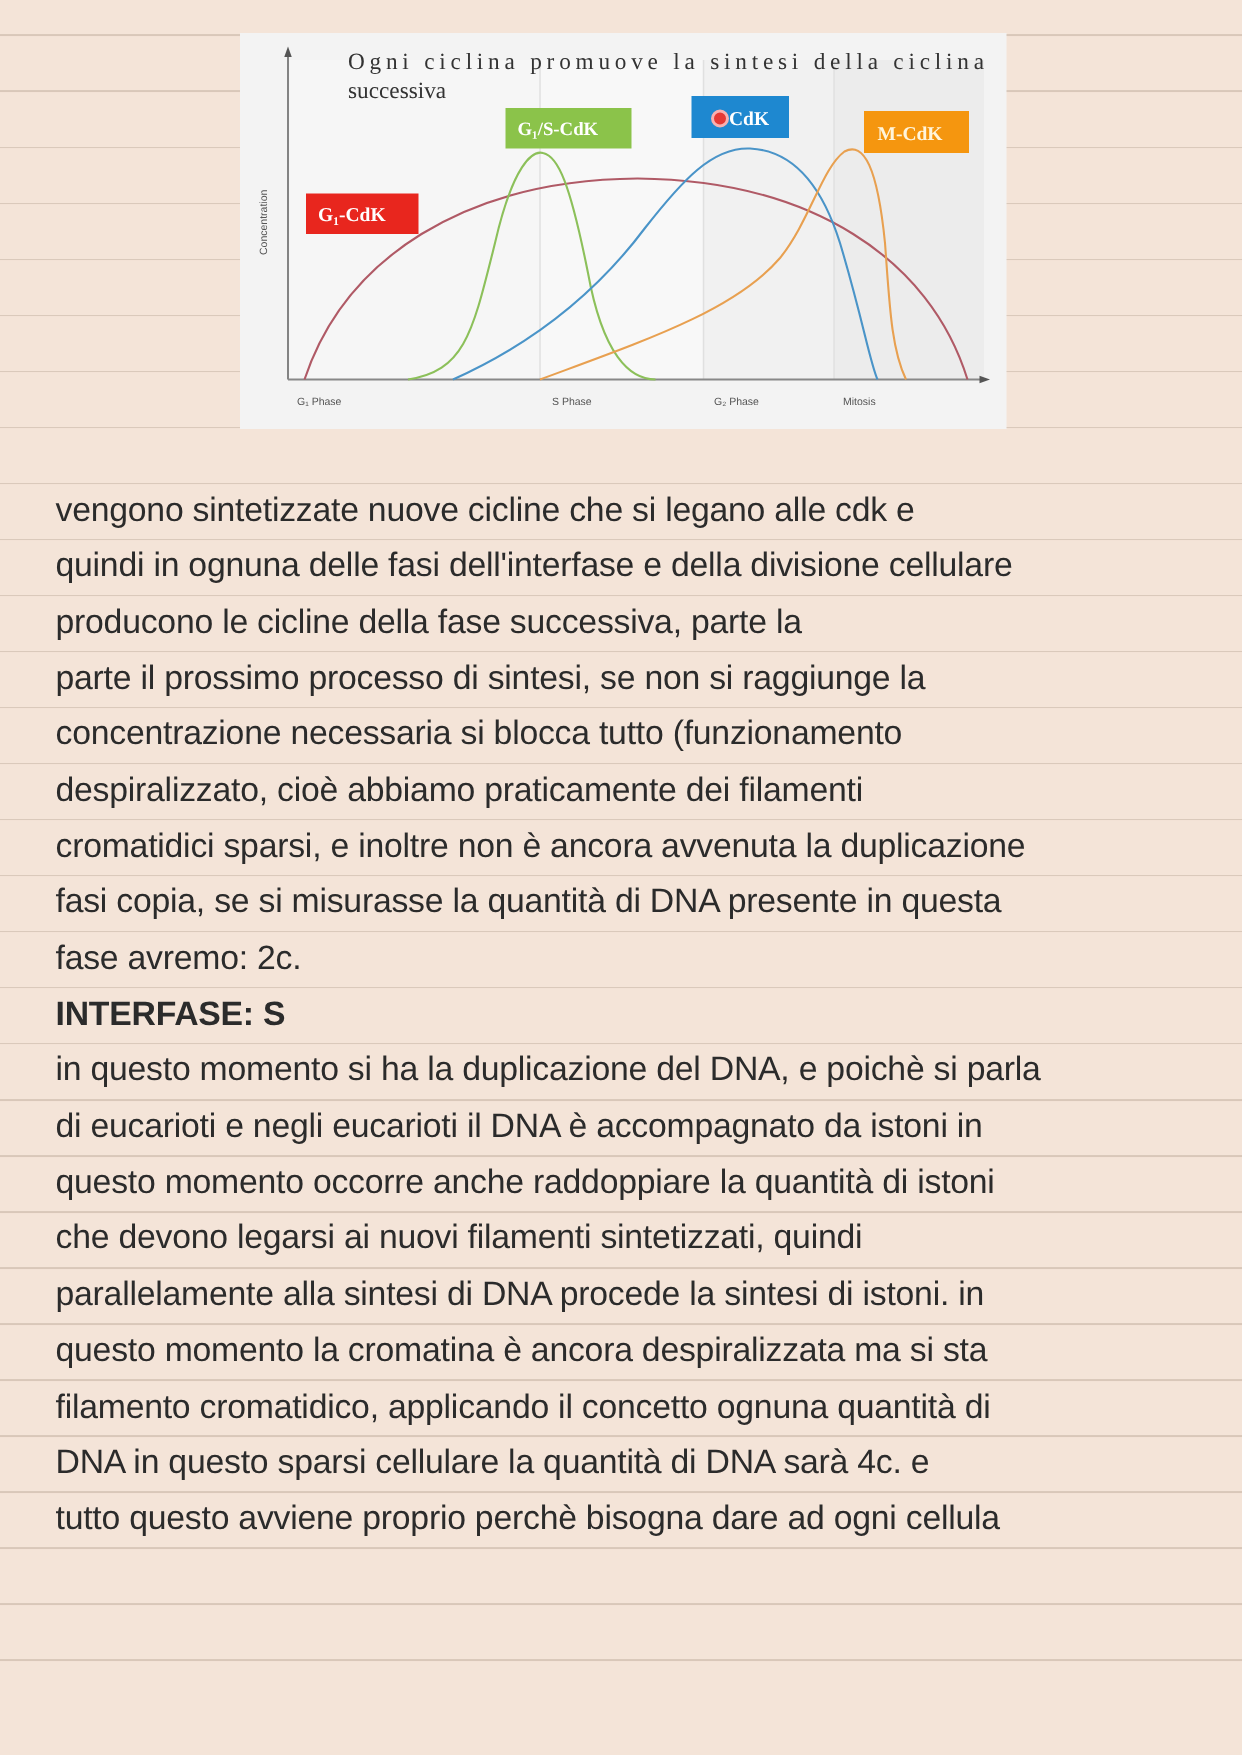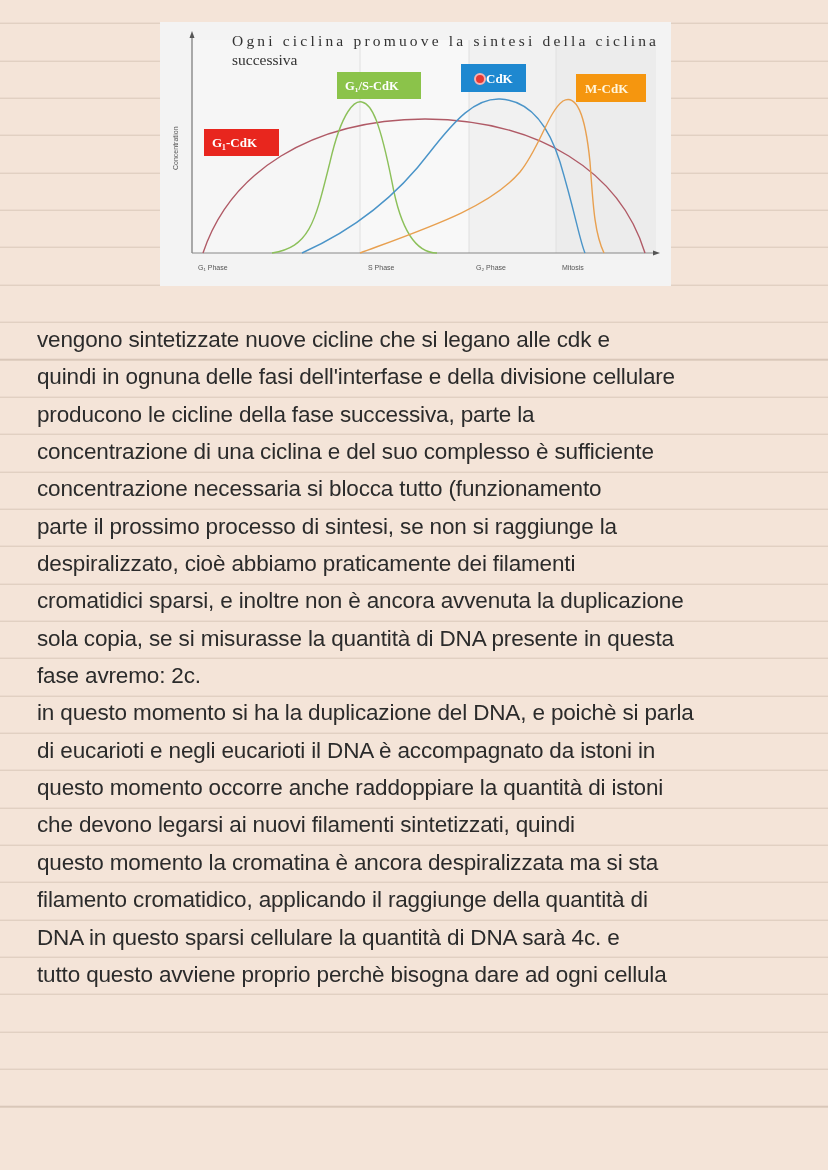--- a/index.html
+++ b/index.html
@@ -78,29 +78,30 @@
 
     <rect x="416" y="52" width="70" height="28" fill="#f5960f"></rect>
     <text x="425" y="71" font-family="'Liberation Serif', serif" font-weight="bold" font-size="13" fill="#fff5dc">M-CdK</text>
   </svg>
 </div>
 
 <div class="text-block">
   <span class="line">vengono sintetizzate nuove cicline che si legano alle cdk e</span>
   <span class="line">quindi in ognuna delle fasi dell'interfase e della divisione cellulare</span>
   <span class="line">producono le cicline della fase successiva, parte la</span>
-  <span class="line">concentrazione di una ciclina e del suo complesso è sufficiente</span>
+  <span class="line">parte il prossimo processo di sintesi, se non si raggiunge la</span>
   <span class="line">concentrazione necessaria si blocca tutto (funzionamento</span>
-  <span class="line">parte il prossimo processo di sintesi, se non si raggiunge la</span>
   <span class="line">despiralizzato, cioè abbiamo praticamente dei filamenti</span>
   <span class="line">cromatidici sparsi, e inoltre non è ancora avvenuta la duplicazione</span>
-  <span class="line">sola copia, se si misurasse la quantità di DNA presente in questa</span>
+  <span class="line">fasi copia, se si misurasse la quantità di DNA presente in questa</span>
   <span class="line">fase avremo: 2c.</span>
+  <span class="line heading">INTERFASE: S</span>
   <span class="line">in questo momento si ha la duplicazione del DNA, e poichè si parla</span>
   <span class="line">di eucarioti e negli eucarioti il DNA è accompagnato da istoni in</span>
   <span class="line">questo momento occorre anche raddoppiare la quantità di istoni</span>
   <span class="line">che devono legarsi ai nuovi filamenti sintetizzati, quindi</span>
+  <span class="line">parallelamente alla sintesi di DNA procede la sintesi di istoni. in</span>
   <span class="line">questo momento la cromatina è ancora despiralizzata ma si sta</span>
-  <span class="line">filamento cromatidico, applicando il raggiunge della quantità di</span>
+  <span class="line">filamento cromatidico, applicando il concetto ognuna quantità di</span>
   <span class="line">DNA in questo sparsi cellulare la quantità di DNA sarà 4c. e</span>
   <span class="line">tutto questo avviene proprio perchè bisogna dare ad ogni cellula</span>
 
 </div>
 
 </body></html>

